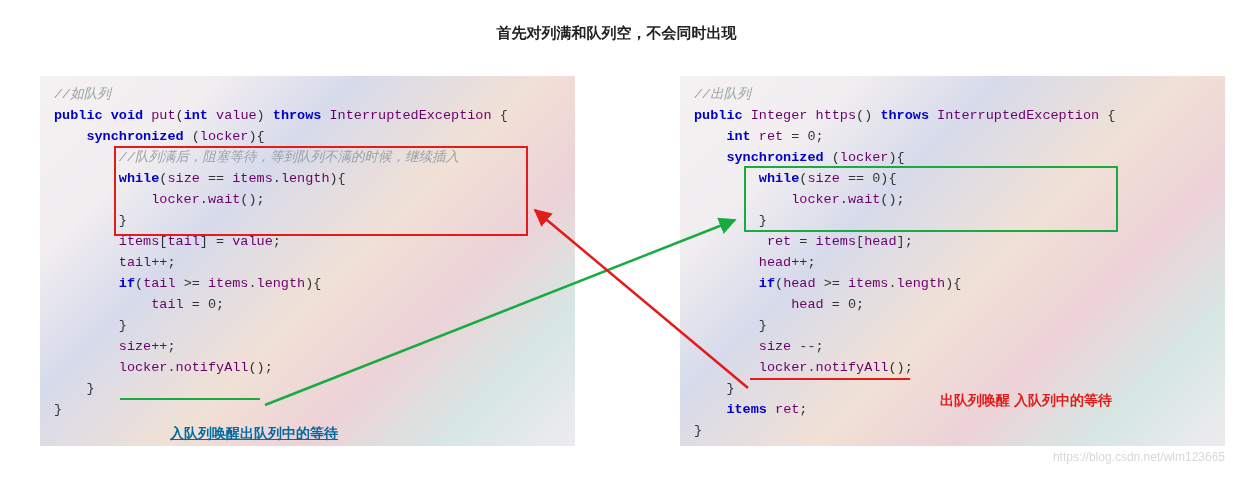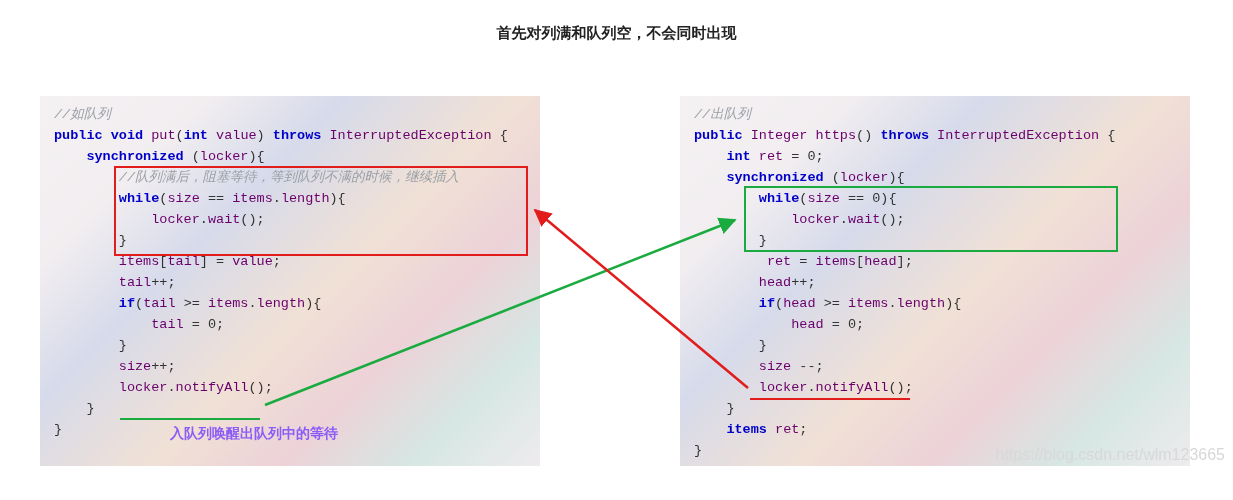--- a/index.html
+++ b/index.html
@@ -1,32 +1,32 @@
 <!DOCTYPE html>
 <html><head>
 <meta charset="utf-8">
 <style>
   html,body{margin:0;padding:0;background:#fff;font-family:"Microsoft YaHei",Arial,sans-serif;}
   .page{position:relative;width:1233px;height:468px;overflow:hidden;}
   .title{position:absolute;top:24px;left:0;right:0;text-align:center;font-size:15px;font-weight:700;color:#222;}
-  .panel{position:absolute;top:96px;width:500px;height:370px;background:linear-gradient(135deg,#e7d7de 0%,#d6c5d2 20%,#5e6fb8 35%,#d38d5a 55%,#c24a63 70%,#5ca89a 85%,#c9b9c6 100%);border:none;}
+  .panel{position:absolute;top:76px;width:500px;height:370px;background:linear-gradient(135deg,#e7d7de 0%,#d6c5d2 20%,#5e6fb8 35%,#d38d5a 55%,#c24a63 70%,#5ca89a 85%,#c9b9c6 100%);border:none;padding-left:35px;}
   .panel .fade{position:absolute;inset:0;background:rgba(248,248,248,.78);}
   .panel.left{left:40px;}
   .panel.right{left:680px;width:510px;}
   .code{position:absolute;inset:0;padding:8px 10px 8px 14px;font-family:Consolas,"Courier New",monospace;font-size:13.5px;line-height:21px;color:#333;white-space:pre;}
   .kw{color:#0000c8;font-weight:700;}
   .id{color:#6a006a;}
   .cm{color:#9aa0a6;font-style:italic;}
   .box{position:absolute;border:2px solid;}
   .greenline{position:absolute;height:2px;background:#1aab40;}
   .redline{position:absolute;height:2px;background:#e21b1b;}
   .cap{position:absolute;font-size:14px;font-weight:700;}
-  .cap.green{color:#8b5cf6;}
+  .cap.green{color:#0369a1;text-decoration:underline;}
   .cap.red{color:#e21b1b;}
-  .watermark{position:absolute;right:8px;bottom:4px;font-size:16px;color:#d8d8d8;padding-left:37px;}
+  .watermark{position:absolute;right:8px;bottom:4px;font-size:12px;color:#d8d8d8;padding-left:37px;}
   svg.arrows{position:absolute;inset:0;width:1233px;height:500px;pointer-events:none;}
 </style>
 </head>
 <body>
 
 <div class="page">
 
   <div class="title">首先对列满和队列空，不会同时出现</div>
 
   <div class="panel left">
@@ -67,20 +67,21 @@
             <span class="id">head</span> = 0;
         }
         <span class="id">size</span> --;
         <span class="id">locker</span>.<span class="id">notifyAll</span>();
     }
     <span class="kw">items</span> <span class="id">ret</span>;
 }</div>
     <div class="box" style="left:64px;top:90px;width:370px;height:62px;border-color:#1aab40;"></div>
     <div class="redline" style="left:70px;top:302px;width:160px;"></div>
   </div>
+  <div class="cap red" style="left:940px;top:392px;">出队列唤醒 入队列中的等待</div>
 
   <svg class="arrows">
     <defs>
       <marker id="ahg" viewBox="0 0 10 10" refX="9" refY="5" markerWidth="7" markerHeight="7" orient="auto">
           <path d="M0,0 L10,5 L0,10 Z" fill="#1aab40"></path>
         </marker>
       <marker id="ahr" viewBox="0 0 10 10" refX="9" refY="5" markerWidth="7" markerHeight="7" orient="auto">
           <path d="M0,0 L10,5 L0,10 Z" fill="#e21b1b"></path>
         </marker>
     </defs>

